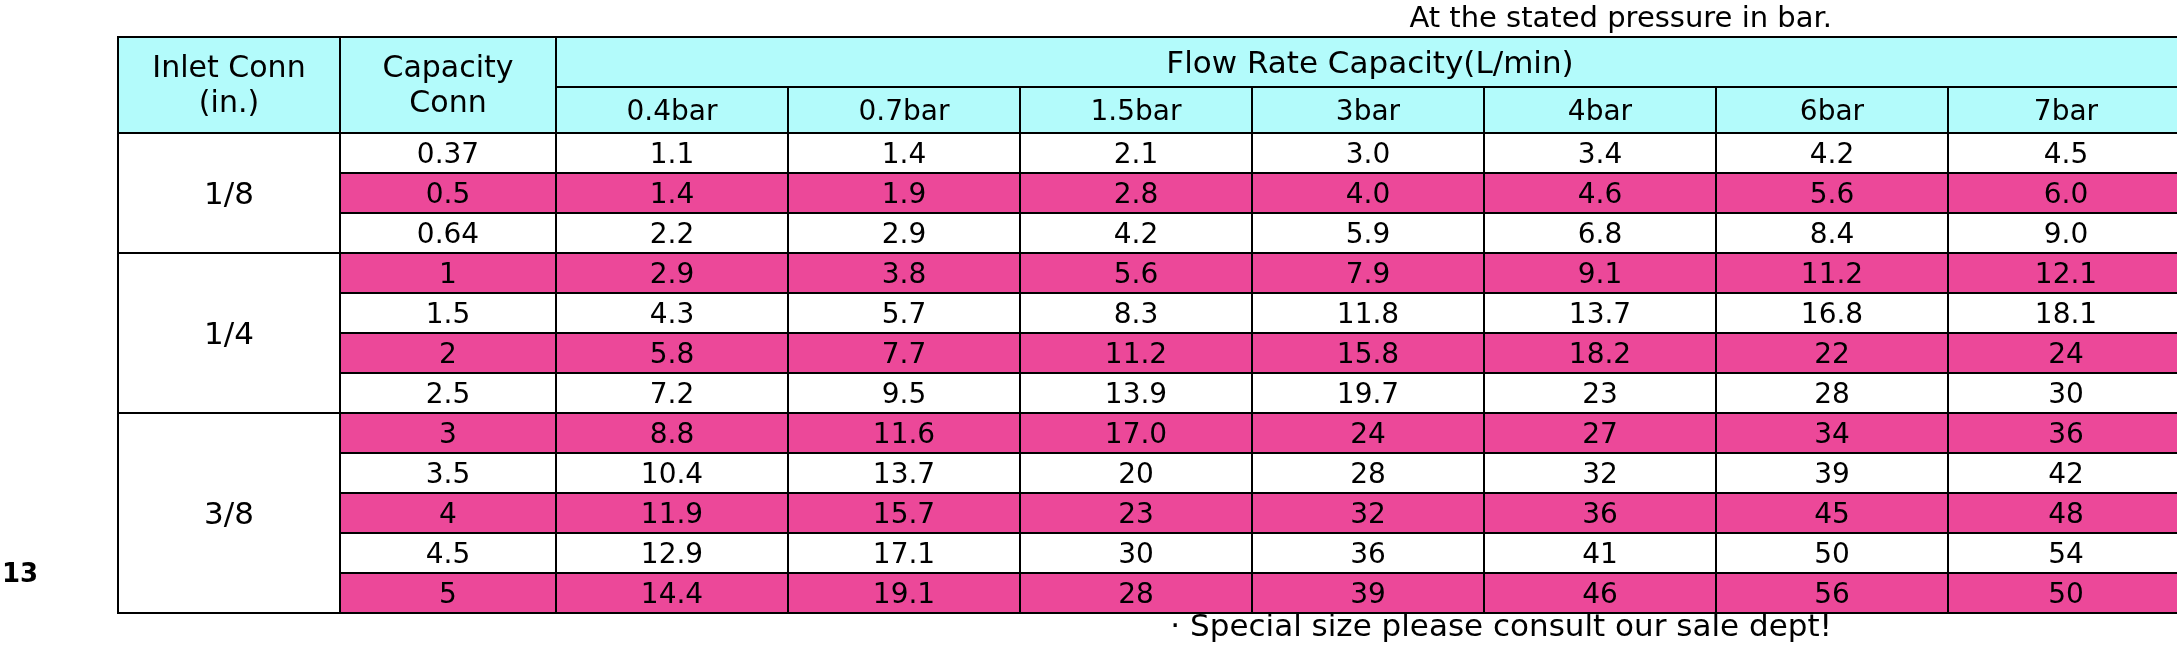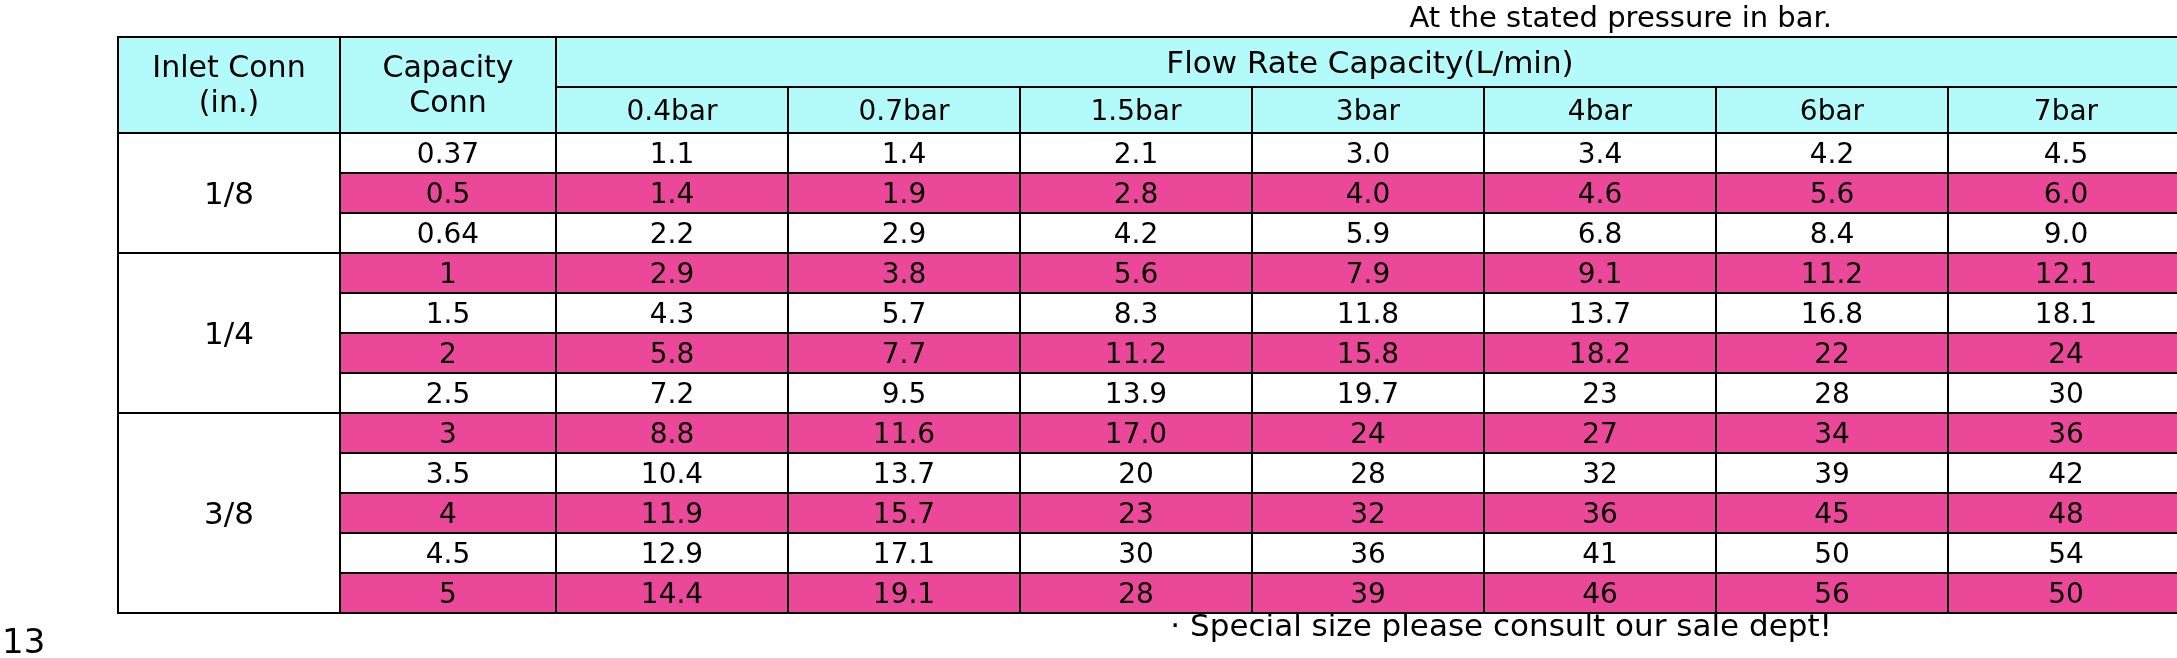--- a/index.html
+++ b/index.html
@@ -79,23 +79,24 @@
   td.data {
     height: 38px;
     font-size: 28px;
   }
   tr.shade td {
     background: #ec4899;
   }
   .page-number {
     position: absolute;
     left: 2px;
-    top: 624px;
-    font-size: 34px;
+    top: 560px;
+    font-size: 26px;
     line-height: 1;
+    font-weight: bold;
   }
   .note-bottom {
     position: absolute;
     right: 6px;
     top: 608px;
     font-size: 31px;
     line-height: 1.1;
     white-space: nowrap;
   }
 </style>

